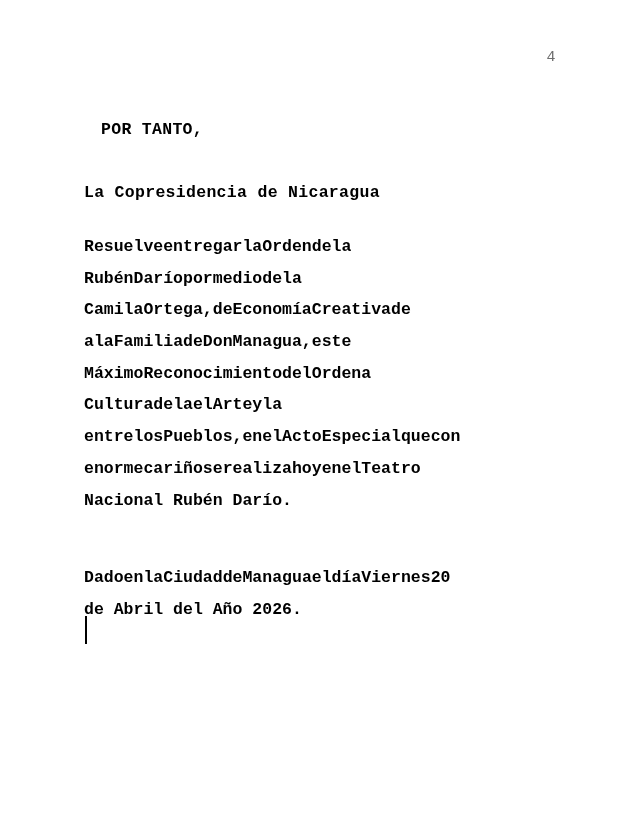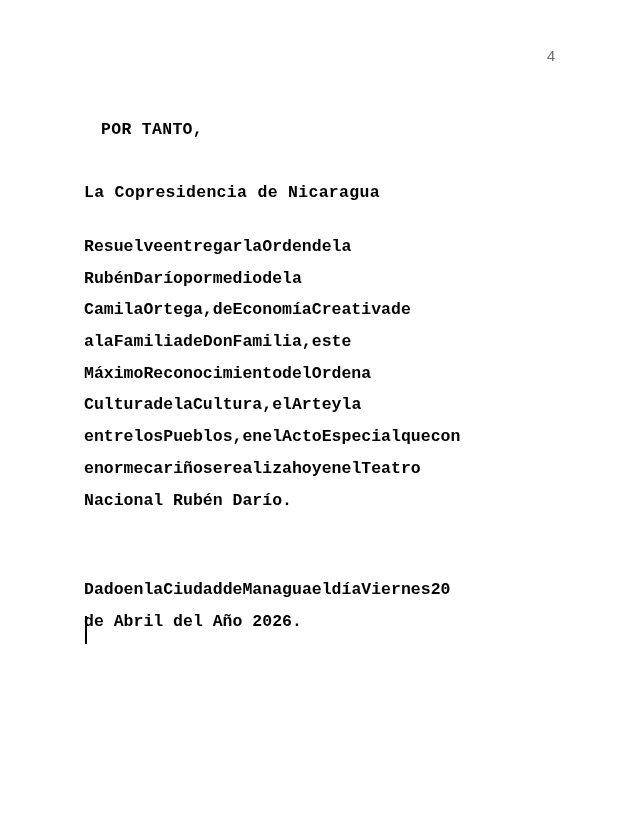--- a/index.html
+++ b/index.html
@@ -50,21 +50,21 @@
     line-height: 32px;
     white-space: pre;
     letter-spacing: 0.3px;
   }
   .para {
     position: absolute;
     left: 84px;
     width: 474px;
   }
   .body-para { top: 231px; }
-  .closing-para { top: 574px; font-family: Liberation Mono, monospace; }
+  .closing-para { top: 562px; font-family: Liberation Mono, monospace; }
   .line {
     display: flex;
     justify-content: flex-start;
     height: 31.7px;
     line-height: 31.7px;
     white-space: pre;
   }
   .line > span { display: inline-block; }
   .line.last {
     display: block;
@@ -86,23 +86,23 @@
   <div class="page-number">4</div>
 
   <div class="heading">POR TANTO,</div>
 
   <div class="subheading">La Copresidencia de Nicaragua</div>
 
   <div class="para body-para">
       <div class="line"><span>Resuelve</span><span>entregar</span><span>la</span><span>Orden</span><span>de</span><span>la</span></div>
       <div class="line"><span>Rubén</span><span>Darío</span><span>por</span><span>medio</span><span>de</span><span>la</span></div>
       <div class="line"><span>Camila</span><span>Ortega,</span><span>de</span><span>Economía</span><span>Creativa</span><span>de</span></div>
-      <div class="line"><span>a</span><span>la</span><span>Familia</span><span>de</span><span>Don</span><span>Familia,</span><span>este</span></div>
+      <div class="line"><span>a</span><span>la</span><span>Familia</span><span>de</span><span>Don</span><span>Managua,</span><span>este</span></div>
       <div class="line"><span>Máximo</span><span>Reconocimiento</span><span>del</span><span>Orden</span><span>a</span></div>
-      <div class="line"><span>Cultura</span><span>de</span><span>la</span><span>Cultura,</span><span>el</span><span>Arte</span><span>y</span><span>la</span></div>
+      <div class="line"><span>Cultura</span><span>de</span><span>la</span><span>el</span><span>Arte</span><span>y</span><span>la</span></div>
       <div class="line"><span>entre</span><span>los</span><span>Pueblos,</span><span>en</span><span>el</span><span>Acto</span><span>Especial</span><span>que</span><span>con</span></div>
       <div class="line"><span>enorme</span><span>cariño</span><span>se</span><span>realiza</span><span>hoy</span><span>en</span><span>el</span><span>Teatro</span></div>
       <div class="line last">Nacional Rubén Darío.</div>
     </div>
 
   <div class="para closing-para">
       <div class="line"><span>Dado</span><span>en</span><span>la</span><span>Ciudad</span><span>de</span><span>Managua</span><span>el</span><span>día</span><span>Viernes</span><span>20</span></div>
       <div class="line last">de Abril del Año 2026.</div>
     </div>
 

